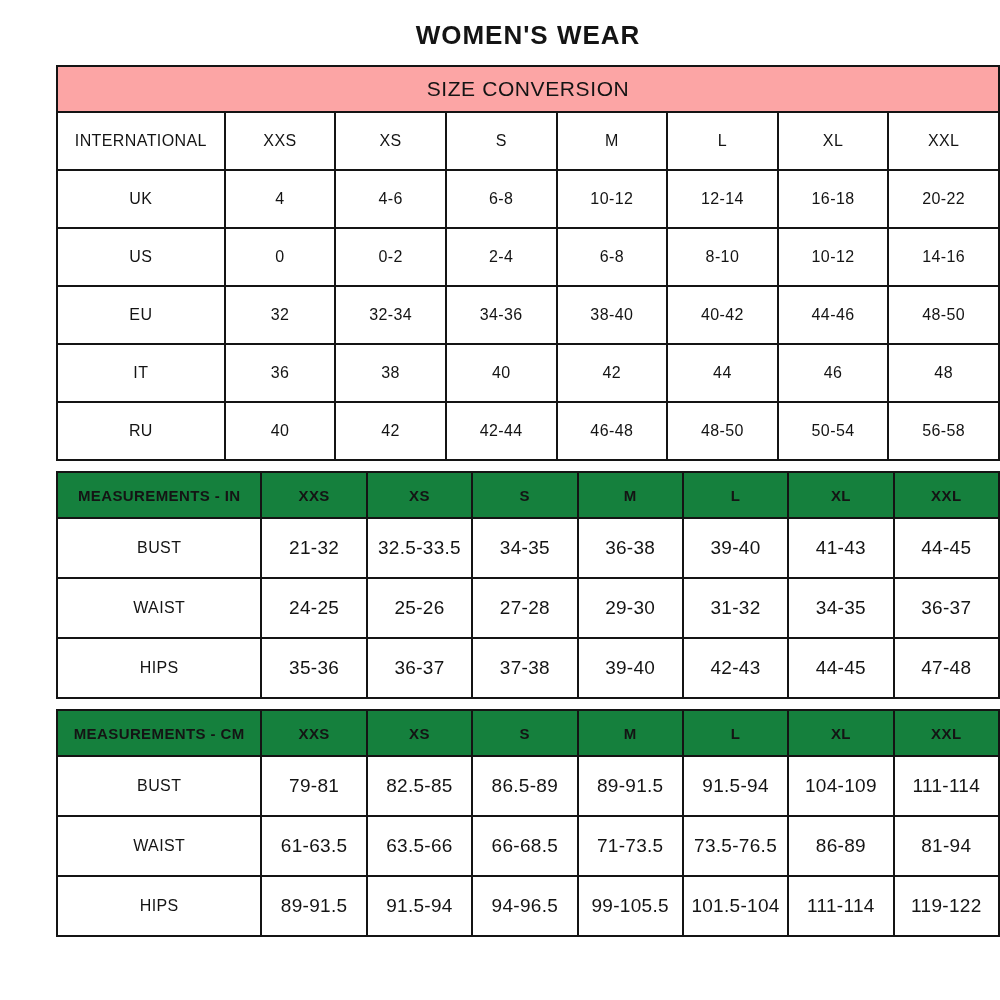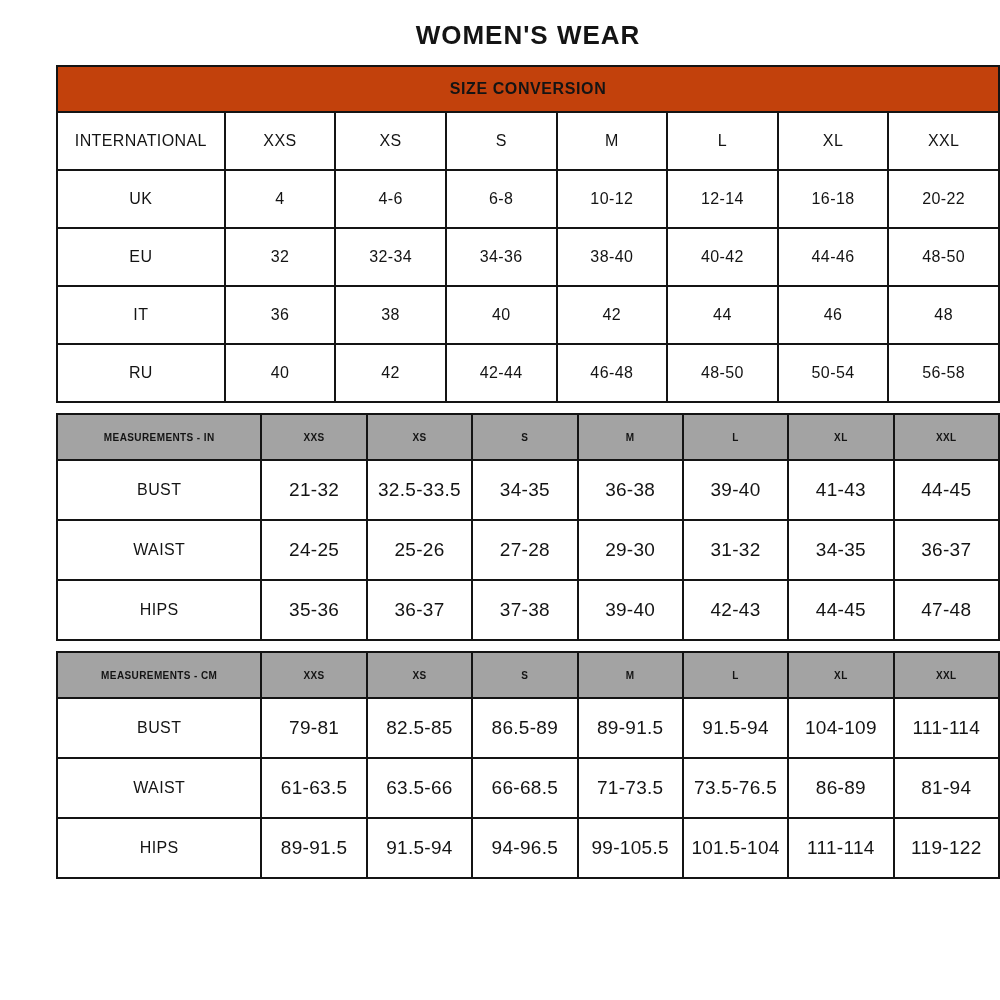--- a/index.html
+++ b/index.html
@@ -33,36 +33,36 @@
   td, th {
     border: 2px solid #141414;
     text-align: center;
     vertical-align: middle;
     padding: 0 4px;
     overflow: hidden;
     white-space: nowrap;
   }
   
   .t1 td.caption {
-    background: #c2410c;
-    font-weight: bold;
-    font-size: 16px;
+    background: #fca5a5;
+    font-weight: normal;
+    font-size: 21px;
     letter-spacing: 0.6px;
     height: 44px;
   }
   .t1 td.label, .t1 td.val {
     height: 56px;
     font-size: 16px;
     letter-spacing: 0.4px;
   }
   
   .t23 th {
-    background: #a3a3a3;
+    background: #15803d;
     font-weight: bold;
-    font-size: 10px;
+    font-size: 15px;
     height: 44px;
     letter-spacing: 0.4px;
   }
   .t23 td.label {
     height: 58px;
     font-size: 16px;
     letter-spacing: 0.4px;
   }
   .t23 td.val {
     height: 58px;
@@ -106,20 +106,30 @@
           <td class="label">UK</td>
           <td class="val">4</td>
           <td class="val">4-6</td>
           <td class="val">6-8</td>
           <td class="val">10-12</td>
           <td class="val">12-14</td>
           <td class="val">16-18</td>
           <td class="val">20-22</td>
         </tr>
         <tr>
+          <td class="label">US</td>
+          <td class="val">0</td>
+          <td class="val">0-2</td>
+          <td class="val">2-4</td>
+          <td class="val">6-8</td>
+          <td class="val">8-10</td>
+          <td class="val">10-12</td>
+          <td class="val">14-16</td>
+        </tr>
+        <tr>
           <td class="label">EU</td>
           <td class="val">32</td>
           <td class="val">32-34</td>
           <td class="val">34-36</td>
           <td class="val">38-40</td>
           <td class="val">40-42</td>
           <td class="val">44-46</td>
           <td class="val">48-50</td>
         </tr>
         <tr>

